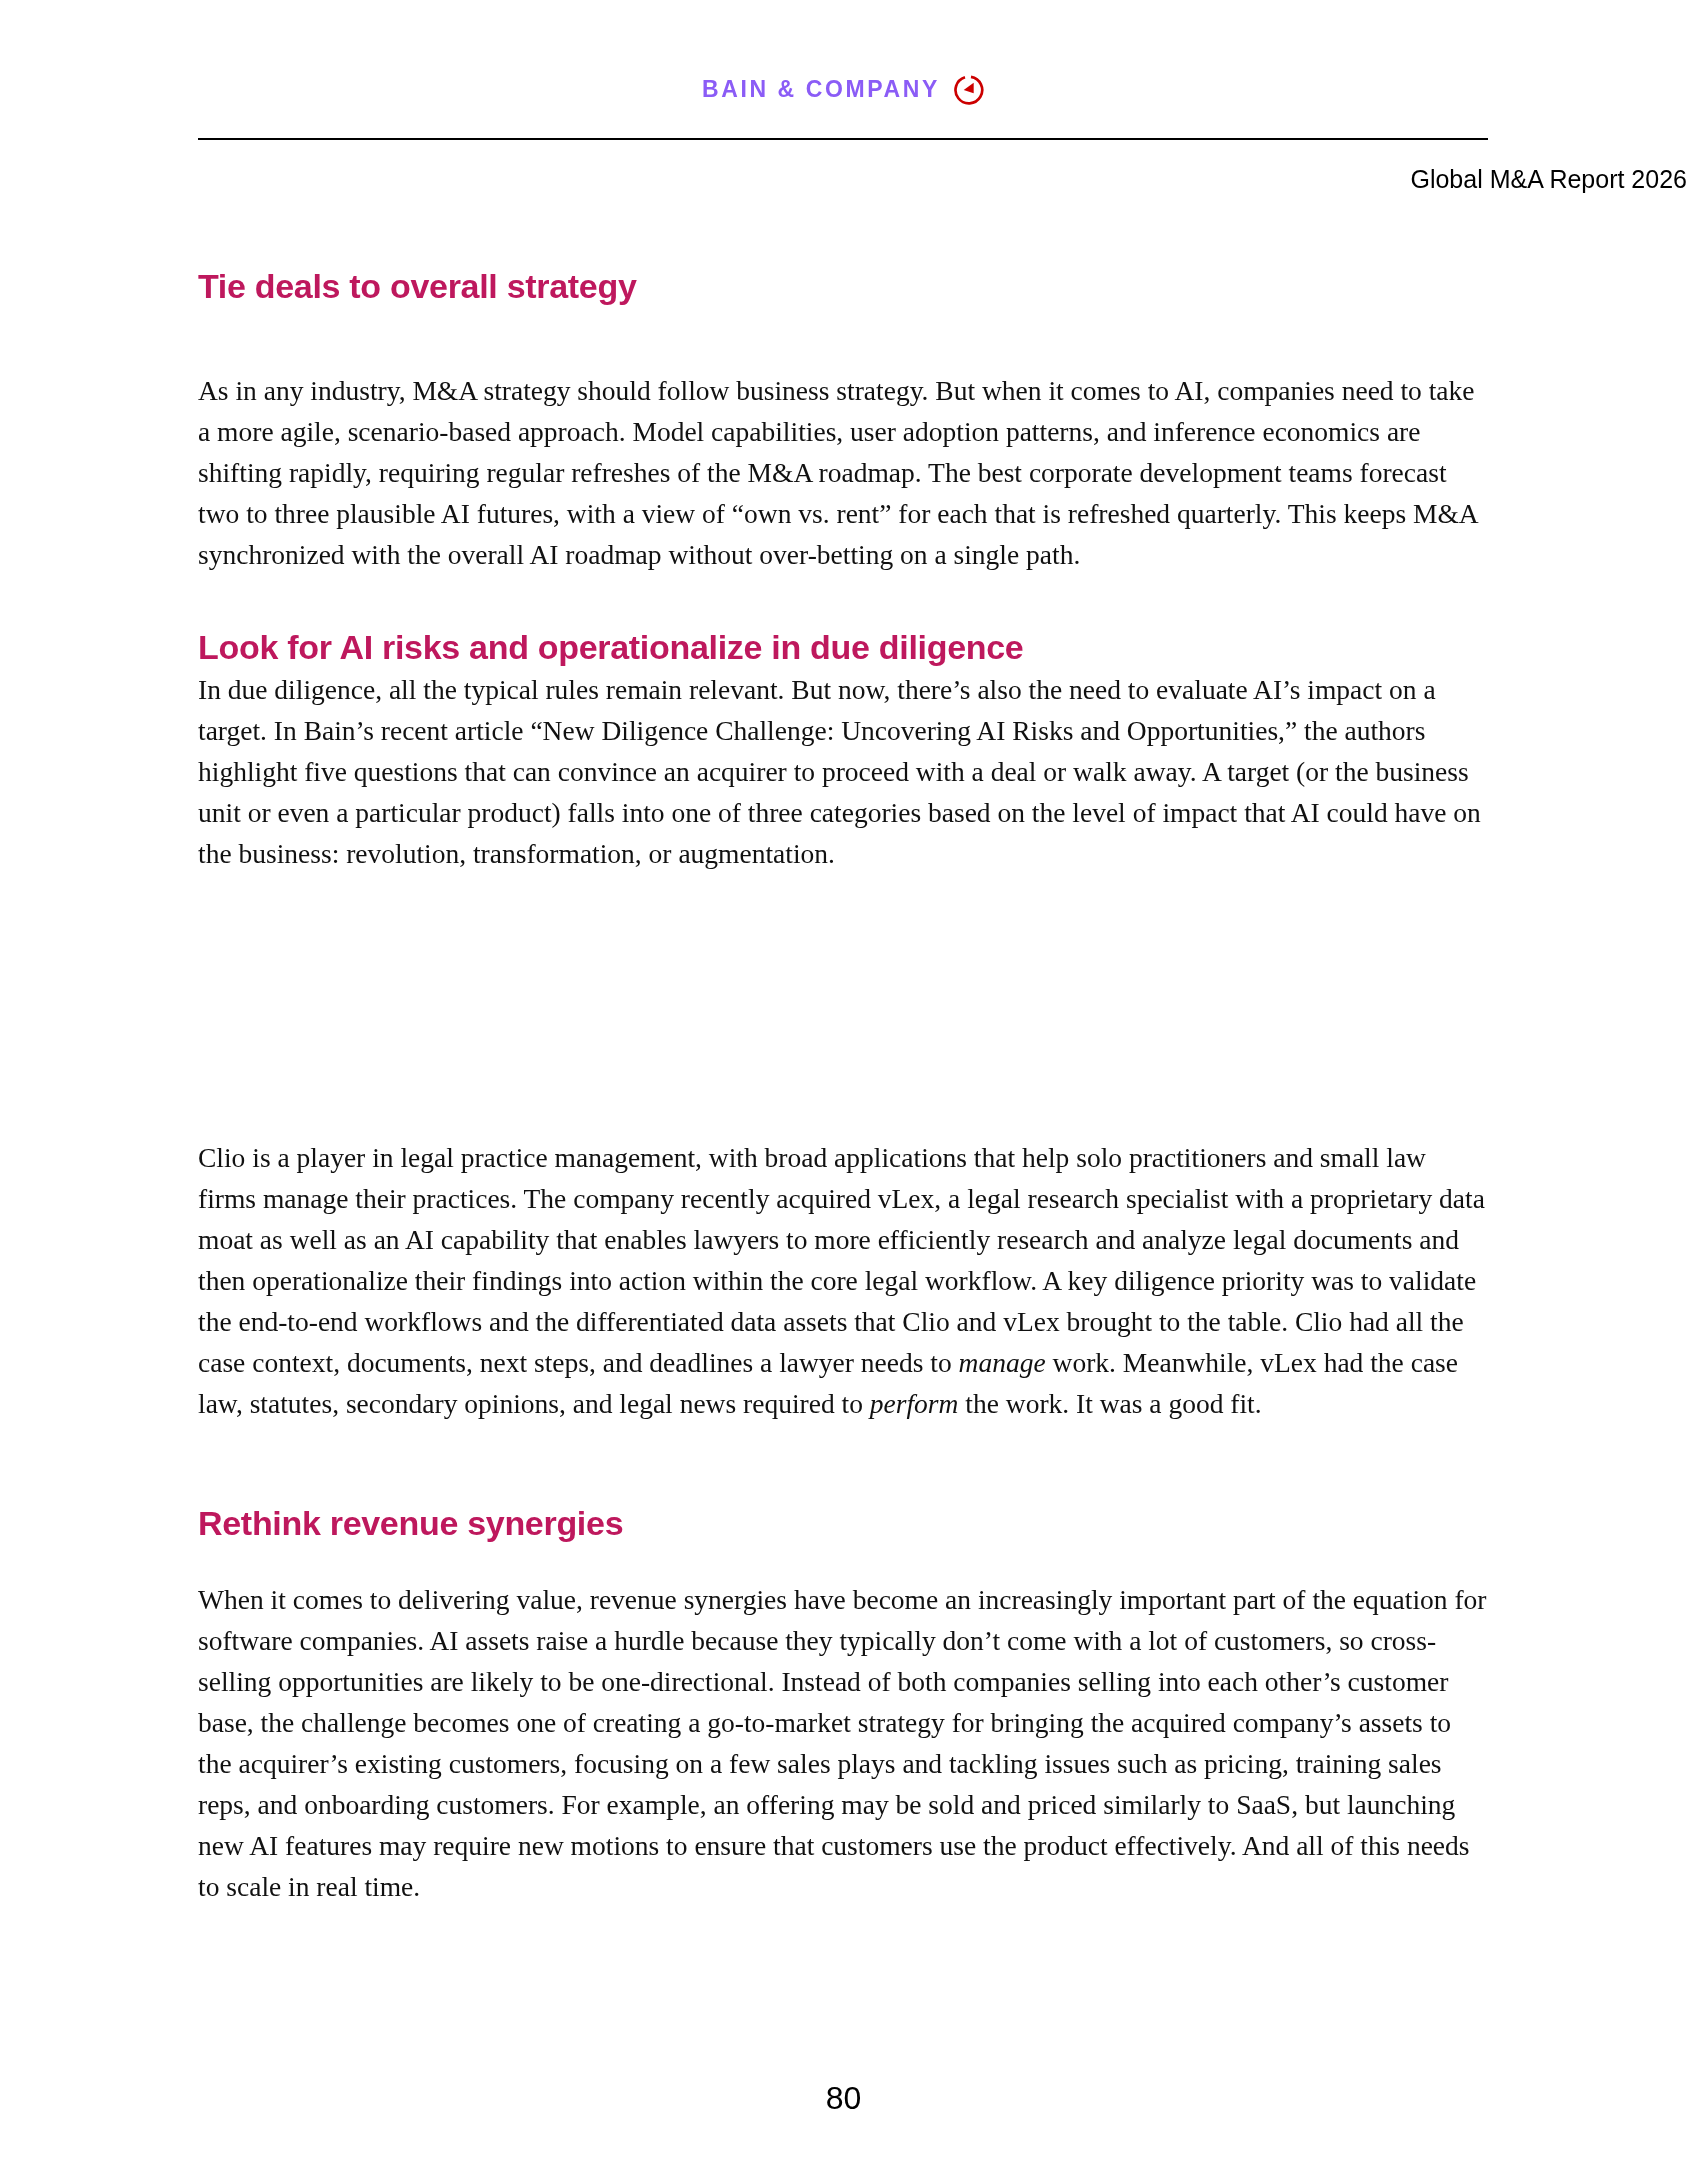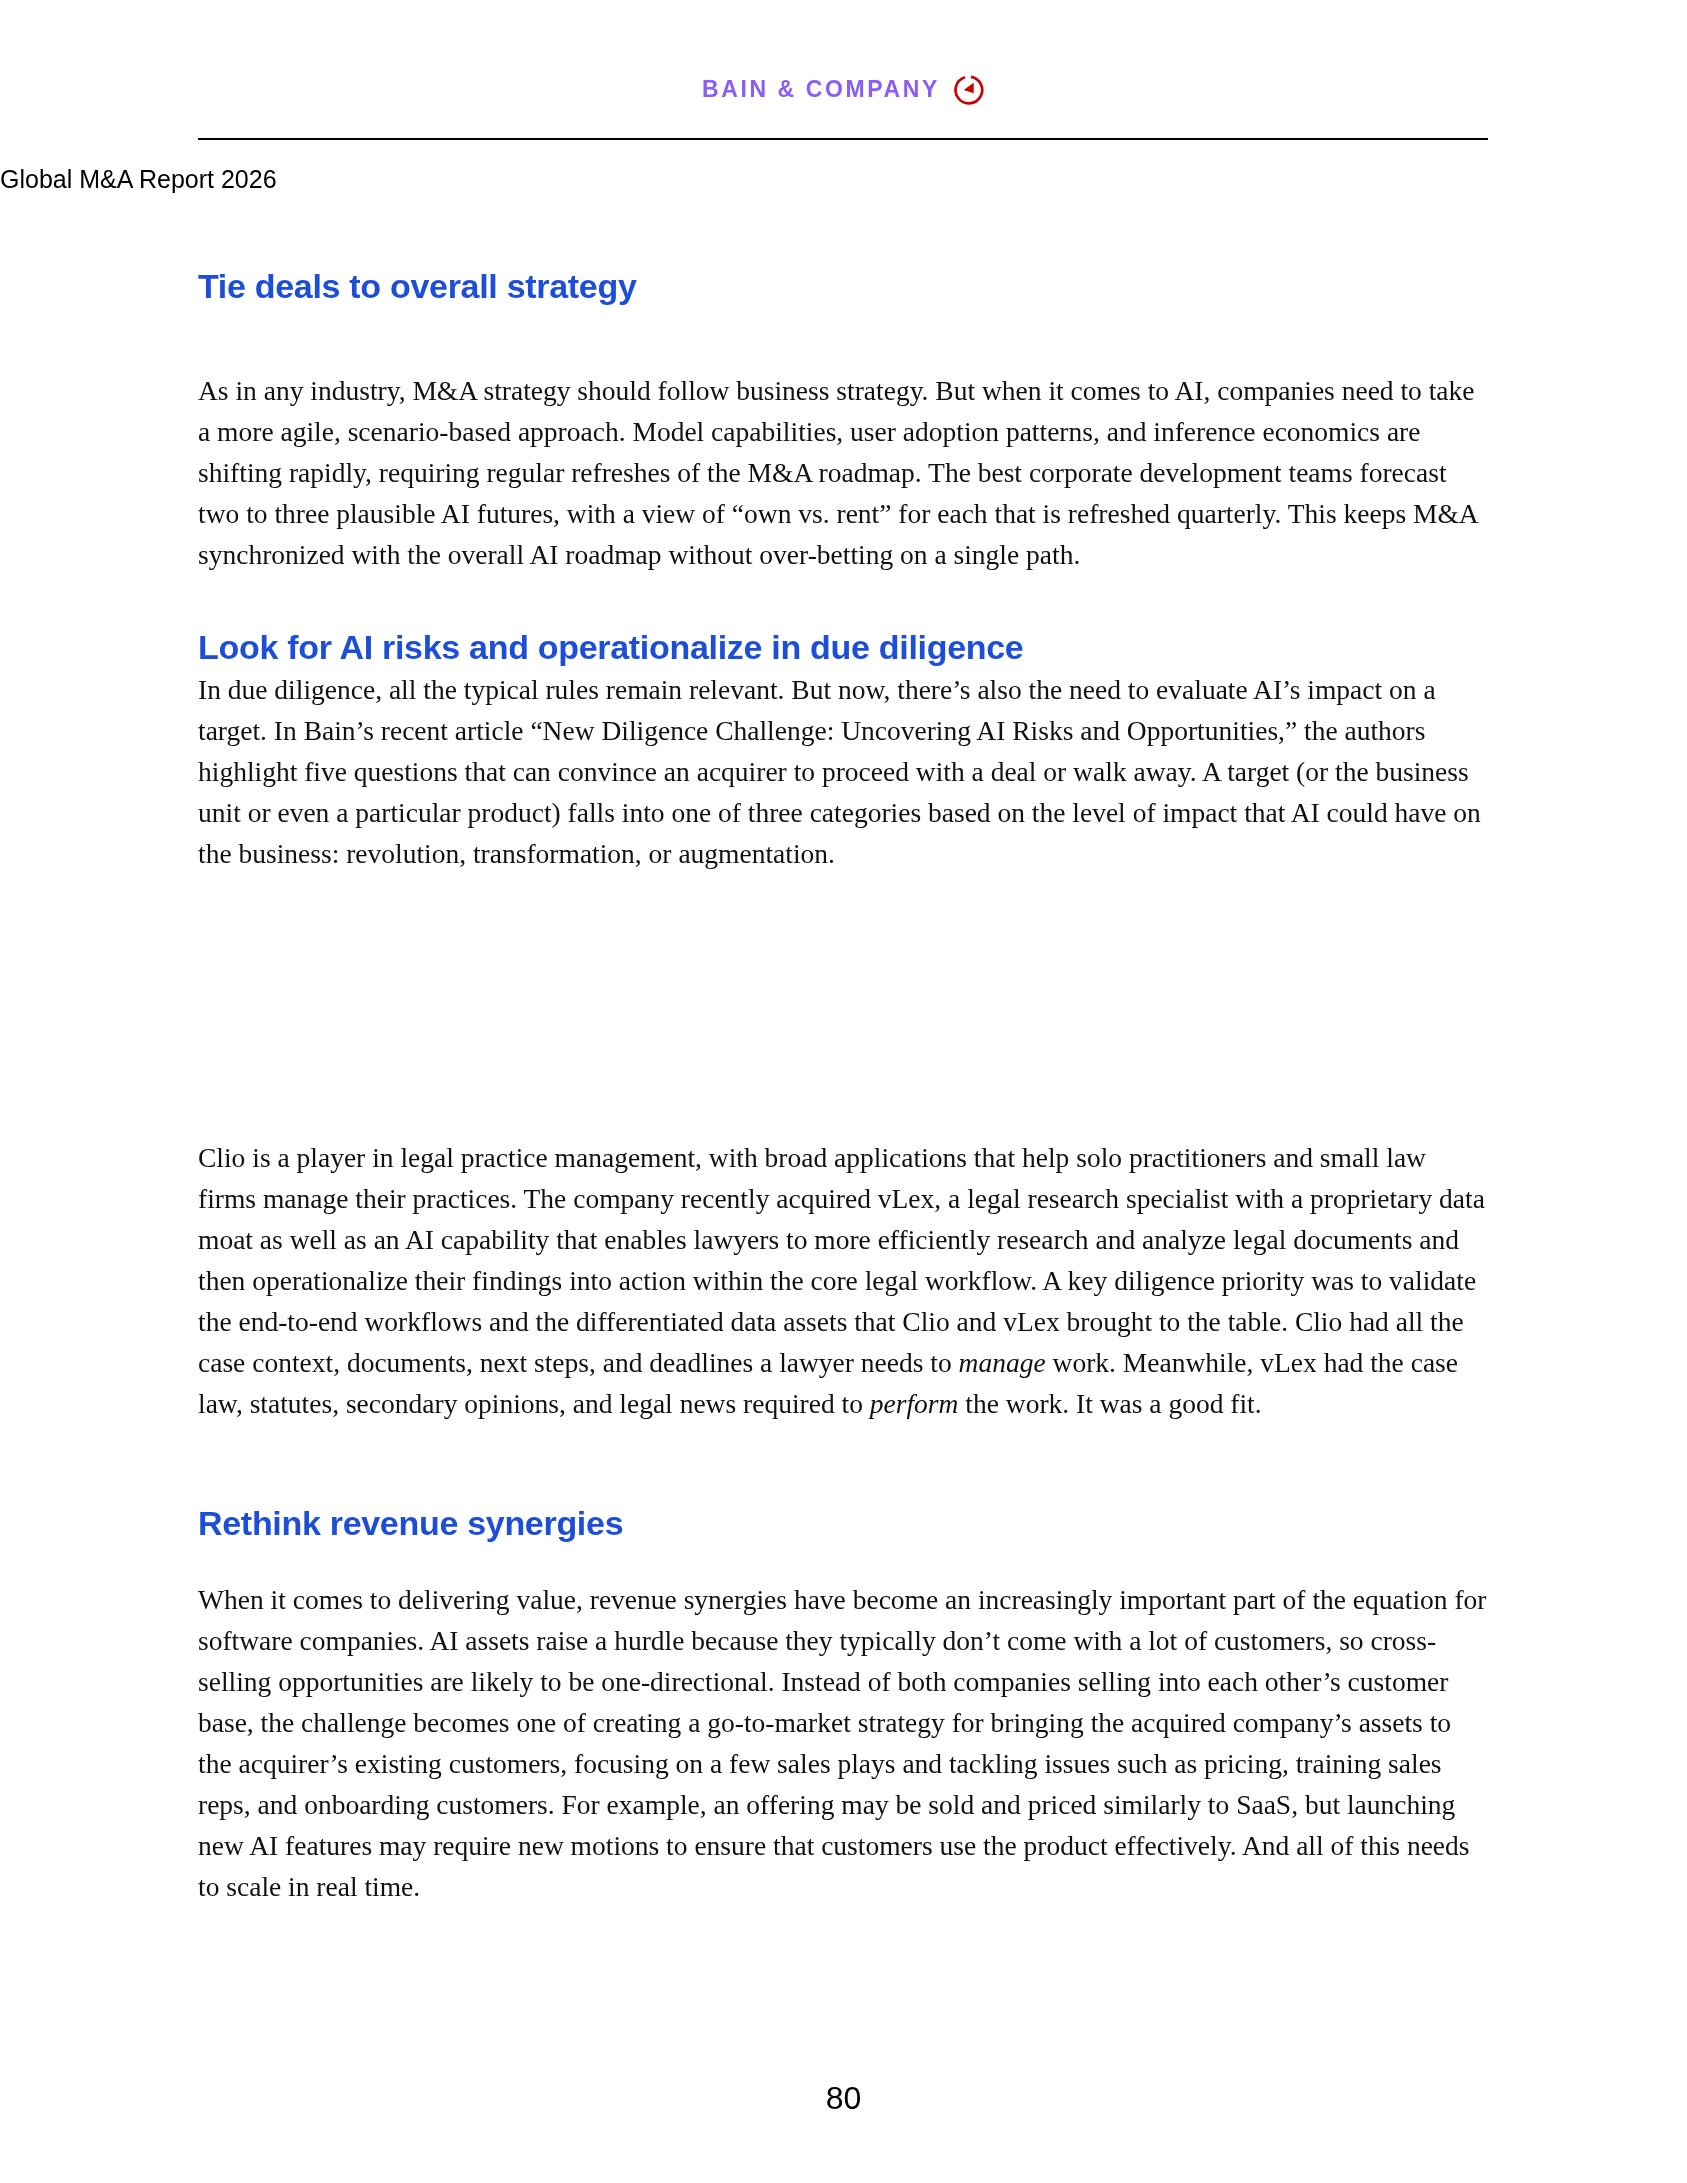--- a/index.html
+++ b/index.html
@@ -5,26 +5,26 @@
   html, body { margin: 0; padding: 0; background: #ffffff; }
   body { width: 1687px; height: 2183px; position: relative; overflow: hidden; }
   .page { position: absolute; left: 0; top: 0; width: 1687px; height: 2183px; background: #fff; }
 
   .brand { position: absolute; top: 71px; left: 0; width: 1687px; display: flex; justify-content: center; align-items: center; }
   .brand-text { font-family: "Liberation Sans", sans-serif; font-weight: 700; font-size: 23px; letter-spacing: 2.6px; color: #8b5cf6; line-height: 37px; }
   .brand-icon { width: 32px; height: 32px; margin-left: 13.2px; display: inline-block; }
 
   .rule { position: absolute; left: 198px; top: 138px; width: 1290px; height: 2px; background: #000; }
 
-  .report-title { position: absolute; top: 164px; left: 0; width: 1687px; text-align: left;
+  .report-title { position: absolute; top: 164px; left: 0; width: 1687px; text-align: right;
     font-family: "Liberation Sans", sans-serif; font-size: 25px; color: #000; line-height: 30px; }
 
   .content { position: absolute; left: 198px; width: 1290px; }
   h2.section-heading { margin: 0; font-family: "Liberation Sans", sans-serif; font-weight: 700;
-    font-size: 34px; line-height: 42px; color: #1d4ed8; letter-spacing: -0.3px; }
+    font-size: 34px; line-height: 42px; color: #be185d; letter-spacing: -0.3px; }
   p.body { margin: 0; font-family: "Liberation Serif", serif; font-size: 27.5px; line-height: 41px; color: #111; }
   p.body em { }
 
   .page-number { position: absolute; top: 2084px; left: 0; width: 1687px; text-align: center;
     font-family: "Liberation Sans", sans-serif; font-size: 32px; color: #000; line-height: 29px; }
 </style>
 </head>
 <body>
 
 <div class="page">

